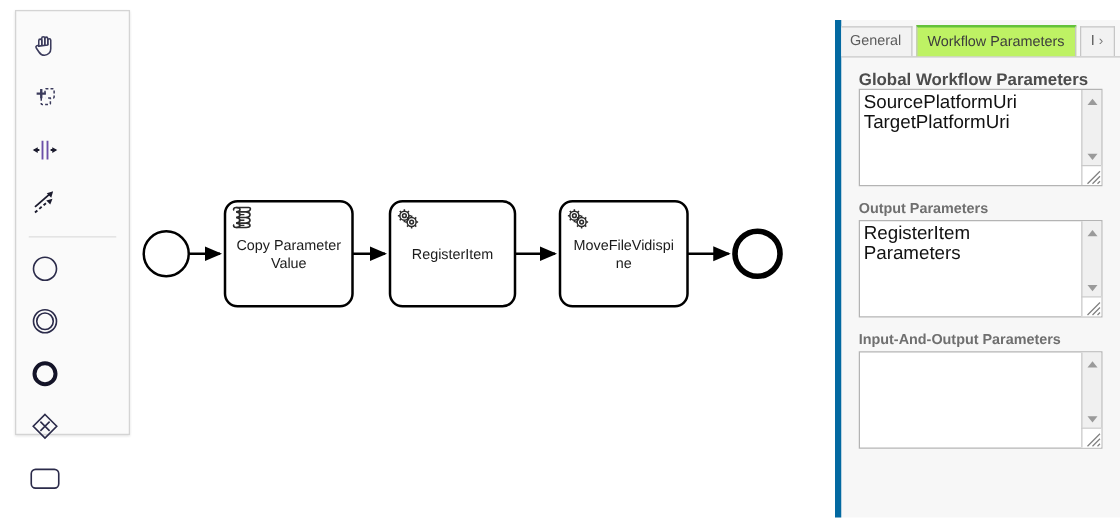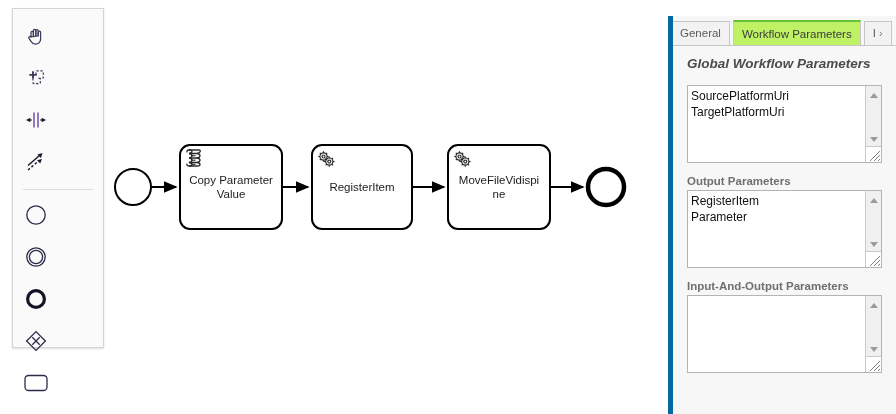--- a/index.html
+++ b/index.html
@@ -34,21 +34,21 @@
   .pal-btn {
     width: 46px; height: 42px;
     display: flex; align-items: center; justify-content: center;
     cursor: pointer;
   }
   .pal-btn svg { display: block; }
 
   
   .canvas {
     position: absolute;
-    left: 0; top: 0;
+    left: 0; top: 16px;
     width: 668px; height: 368px;
     background: #ffffff;
     overflow: hidden;
   }
   .bpmn-svg { position: absolute; left: 0; top: 0; }
 
   .task-label {
     font-family: "Liberation Sans", sans-serif;
     font-size: 11.5px;
     fill: #1b1b1b;
@@ -104,23 +104,22 @@
   .tab .chev {
     color: #7a7a7a;
     font-size: 11px;
   }
 
   .props-body { padding: 10px 14px 0 14px; }
 
   .panel-title {
     font-size: 13.5px;
     font-weight: bold;
-    font-style: italic;
     color: #4c4c4c;
-    margin: 0 0 14px 0;
+    margin: 0 0 0 0;
     white-space: nowrap;
   }
   .field-label {
     font-size: 11.5px;
     font-weight: bold;
     color: #6f6f6f;
     margin: 0 0 3px 0;
   }
   .listbox-wrap {
     position: relative;
@@ -129,21 +128,21 @@
     height: 78px;
     margin-bottom: 12px;
   }
   .listbox {
     position: absolute;
     left: 0; top: 0; right: 17px; bottom: 0;
     padding: 2px 0 0 3px;
     overflow: hidden;
   }
   .list-item {
-    font-size: 12px;
+    font-size: 15px;
     line-height: 16px;
     color: #111111;
     white-space: nowrap;
   }
   .vscroll {
     position: absolute;
     right: 0; top: 0; bottom: 0;
     width: 16px;
     background: #f0f0f0;
     border-left: 1px solid #c9c9c9;
@@ -404,21 +403,21 @@
               <line x1="14" y1="12" x2="12" y2="14"></line>
             </g>
           </svg>
         </div>
       </div>
 
       <div class="field-label">Output Parameters</div>
       <div class="listbox-wrap">
         <div class="listbox">
           <div class="list-item">RegisterItem</div>
-          <div class="list-item">Parameter</div>
+          <div class="list-item">Parameters</div>
         </div>
         <div class="vscroll">
           <div class="arrow up">
               <span class="tri up"></span>
             </div>
           <div class="arrow down">
               <span class="tri down"></span>
             </div>
         </div>
         <div class="grip">

